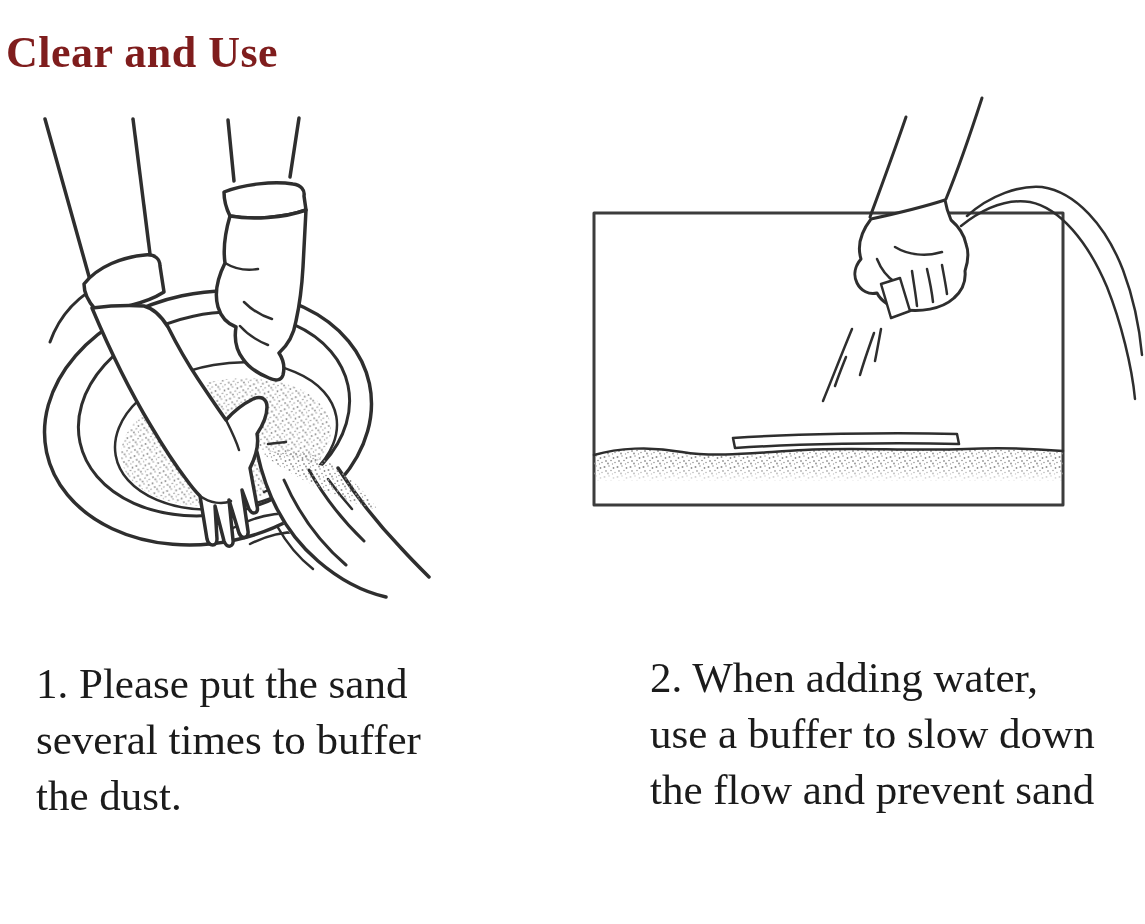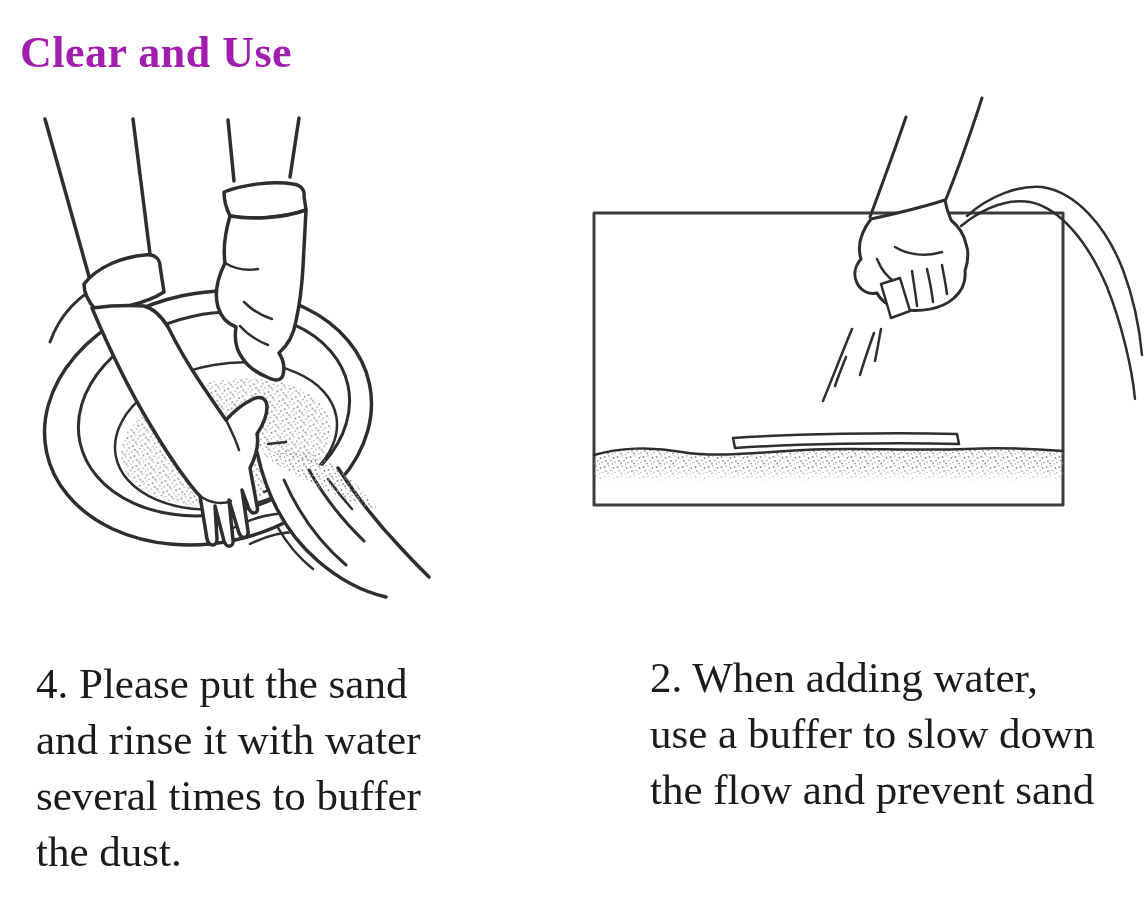--- a/index.html
+++ b/index.html
@@ -2,23 +2,23 @@
 <html><head>
 <meta charset="utf-8">
 <style>
   html,body{margin:0;padding:0;}
   body{
     width:1145px;height:924px;position:relative;overflow:hidden;
     background:#ffffff;
     font-family:"Liberation Serif","DejaVu Serif",serif;
   }
   .title{
-    position:absolute;left:20px;top:0px;
+    position:absolute;left:6px;top:0px;
     font-size:44px;line-height:48px;font-weight:bold;
-    color:#a21caf;letter-spacing:.5px;white-space:nowrap;
+    color:#7f1d1d;letter-spacing:.5px;white-space:nowrap;
   }
   figure{margin:0;padding:0;position:absolute;}
   .illo-wash{left:28px;top:98px;width:412px;height:502px;}
   .illo-fill{left:590px;top:95px;width:555px;height:440px;}
   .illo-wash svg,.illo-fill svg{display:block;width:100%;height:100%;}
   .caption{
     position:absolute;color:#1b1b1b;
     font-size:43px;line-height:56px;white-space:nowrap;
   }
   .caption-1{left:36px;top:656px;}
@@ -142,22 +142,21 @@
 
       <path d="M 291,189 L 310,183 L 320,216 L 301,223 Z" fill="#ffffff" stroke-width="2.5"></path>
 
       <path d="M 377,121 C 400,100 430,90 452,92 C 486,97 516,131 533,175 C 545,207 550,238 552,260" stroke-width="2.5"></path>
       <path d="M 371,131 C 396,111 420,104 440,107 C 470,113 498,147 517,192 C 531,227 542,272 545,304" stroke-width="2.5"></path>
     </g>
   </svg>
 </figure>
 
 <div class="caption caption-1">
-  <div>4. Please put the sand</div>
-  <div>and rinse it with water</div>
+  <div>1. Please put the sand</div>
   <div>several times to buffer</div>
   <div>the dust.</div>
 </div>
 
 <div class="caption caption-2">
   <div>2. When adding water,</div>
   <div>use a buffer to slow down</div>
   <div>the flow and prevent sand</div>
 </div>
 

